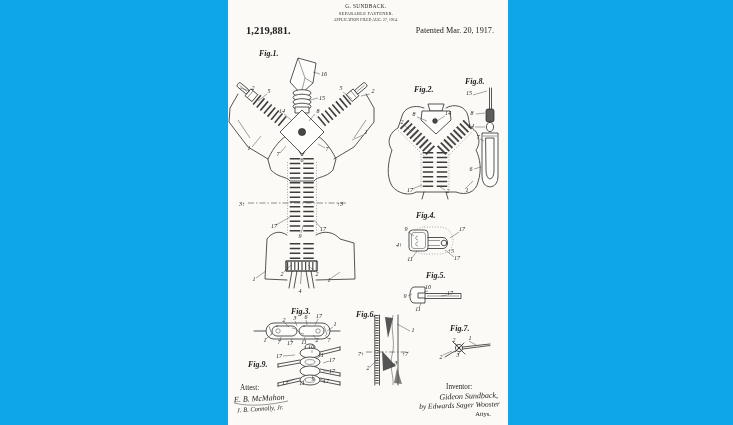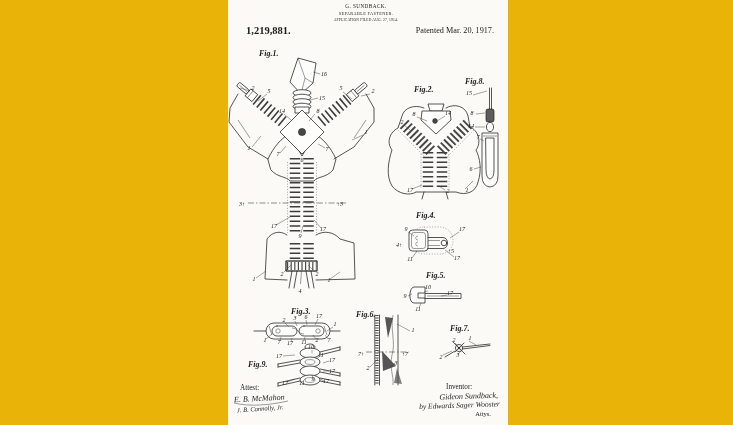--- a/index.html
+++ b/index.html
@@ -1,16 +1,16 @@
 <!DOCTYPE html>
 <html><head>
 <meta charset="utf-8">
 <style>
   html,body{margin:0;padding:0;background:#000;}
-  .stage{position:relative;width:733px;height:425px;background:#eab308;overflow:hidden;
+  .stage{position:relative;width:733px;height:425px;background:#0ea5e9;overflow:hidden;
          font-family:"Liberation Serif",serif;}
   .page{position:absolute;left:228px;top:0;width:280px;height:425px;background:#fbfaf6;}
   svg{position:absolute;left:0;top:0;}
   .ln{stroke:#2b2b2b;fill:none;stroke-width:.8;stroke-linecap:round;stroke-linejoin:round;}
   .thin{stroke:#3a3a3a;fill:none;stroke-width:.5;}
   .lead{stroke:#3a3a3a;fill:none;stroke-width:.45;}
   .wfill{fill:#fdfdfb;stroke:#2b2b2b;stroke-width:.8;stroke-linejoin:round;}
   .rungV{stroke:#3d3d3d;stroke-width:10.5;stroke-dasharray:1.5 3.3;fill:none;}
   .rungB{stroke:#454545;stroke-width:12;stroke-dasharray:1.9 2.6;fill:none;}
   .spring{stroke:#3d3d3d;stroke-width:12;stroke-dasharray:1.6 3.1;fill:none;}

